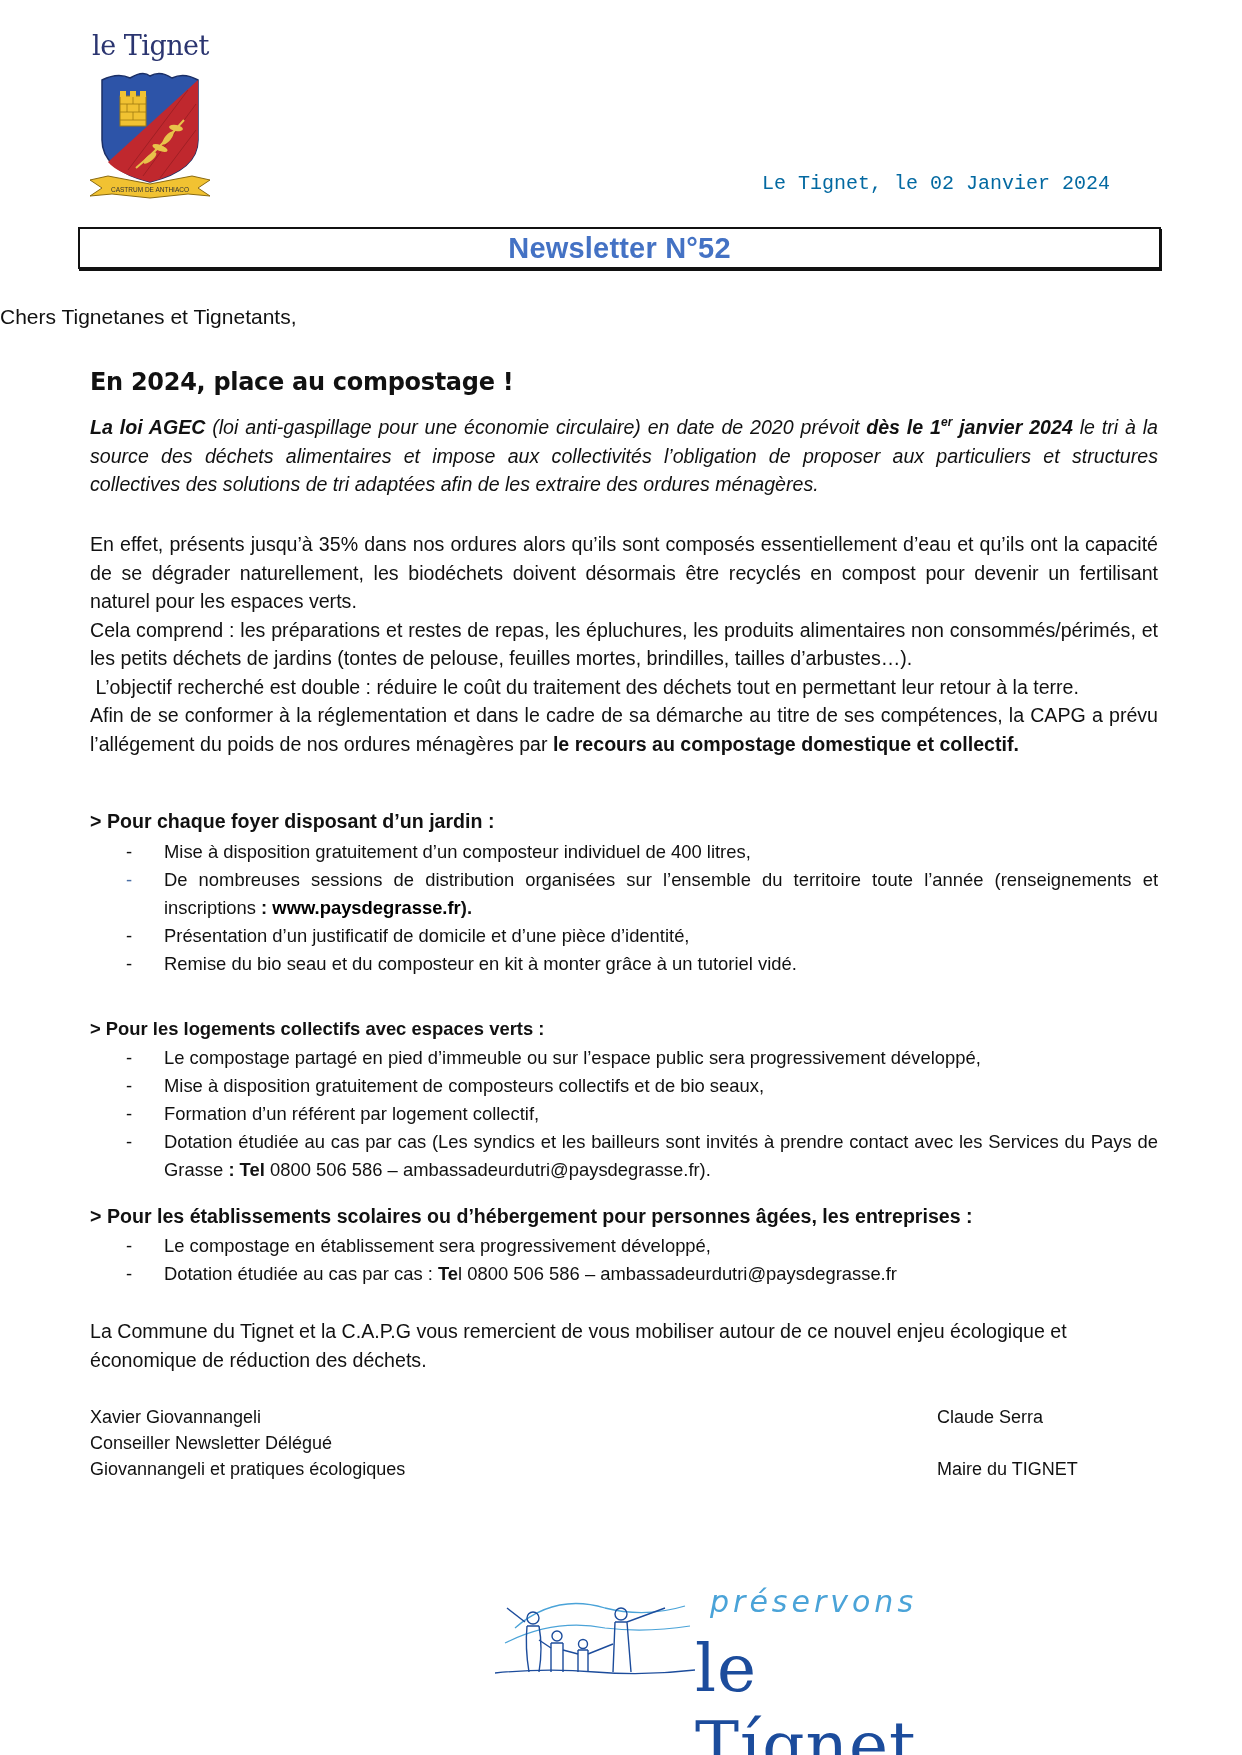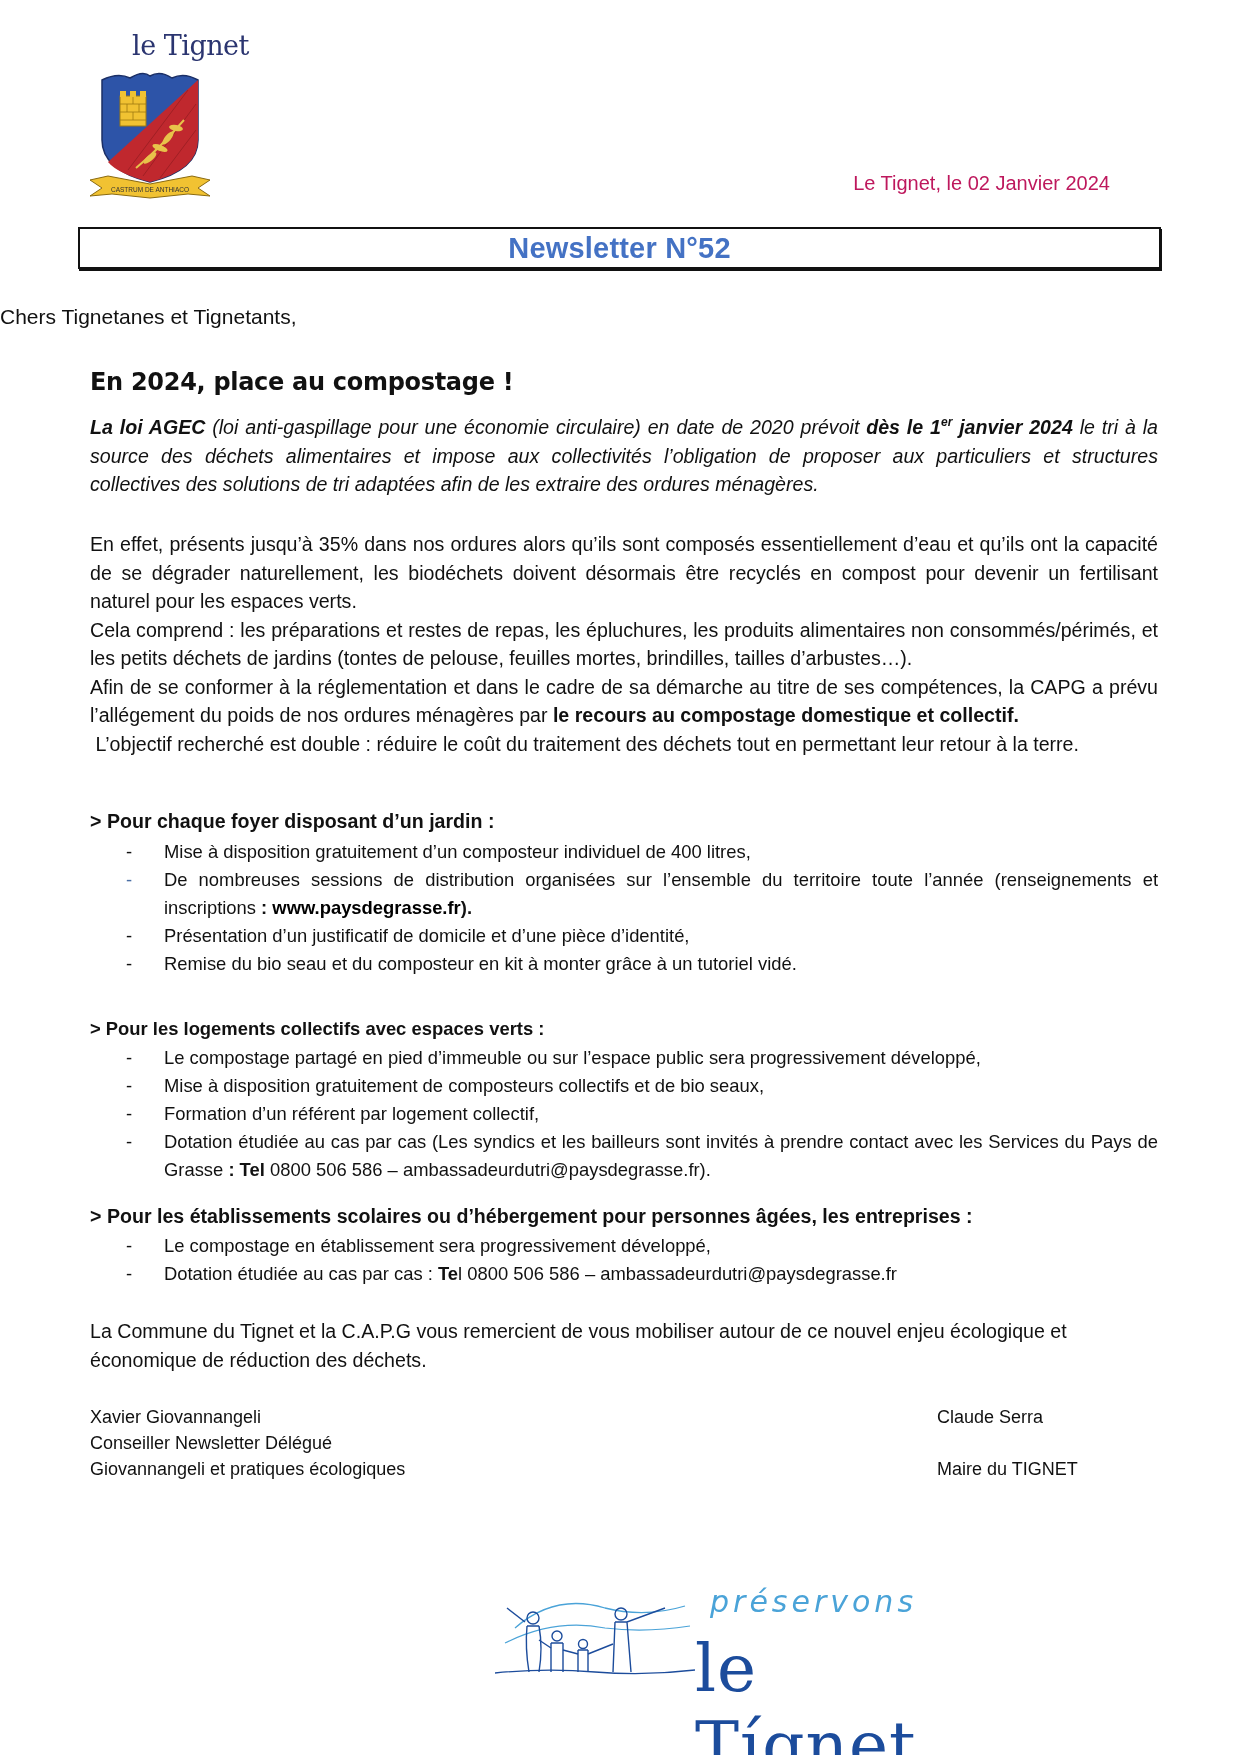--- a/index.html
+++ b/index.html
@@ -3,23 +3,23 @@
 <meta charset="utf-8">
 <style>
   html, body { margin: 0; padding: 0; background: #ffffff; }
   body { width: 1242px; height: 1755px; position: relative; overflow: hidden;
          font-family: "Liberation Sans", sans-serif; color: #111111; }
   .page { position: absolute; left: 0; top: 0; width: 1242px; height: 1755px; }
 
   
   .crest { position: absolute; left: 88px; top: 30px; width: 125px; height: 170px; }
   .crest-title { position: absolute; left: 0; top: 0; width: 125px; text-align: center;
-                 font-family: "DejaVu Serif", serif; font-size: 27px; color: #2b3570; letter-spacing: -0.5px; margin-left: 40px; }
+                 font-family: "DejaVu Serif", serif; font-size: 27px; color: #2b3570; letter-spacing: -0.5px; }
   .crest svg { position: absolute; left: 0; top: 40px; }
-  .date { position: absolute; right: 132px; top: 172px; font-size: 20px; color: #be185d; }
+  .date { position: absolute; right: 132px; top: 172px; font-size: 20px; color: #0369a1; font-family: Liberation Mono, monospace; }
 
   .title-box { position: absolute; left: 78px; top: 227px; width: 1083px; height: 42px;
                border: 2px solid #111; box-shadow: 1px 2px 0 #111; box-sizing: border-box;
                display: flex; align-items: center; justify-content: center; }
   .title-text { font-size: 29px; font-weight: bold; color: #4472c4; letter-spacing: 0.2px; }
 
   .greeting { position: absolute; left: 0; width: 1242px; top: 305px; text-align: left; font-size: 21px; }
 
   .heading { position: absolute; left: 90px; top: 368px; font-size: 24px; font-weight: bold;
              font-family: "DejaVu Sans", sans-serif; letter-spacing: -0.3px; }
@@ -104,22 +104,22 @@
 
   <div class="heading">En 2024, place au compostage !</div>
 
   <div class="body intro">
     <p><b>La loi AGEC</b><span> (loi anti-gaspillage pour une économie circulaire) en date de 2020 prévoit </span><b><span>dès le 1</span><sup>er</sup><span> janvier 2024</span></b><span> le tri à la source des déchets alimentaires et impose aux collectivités l’obligation de proposer aux particuliers et structures collectives des solutions de tri adaptées afin de les extraire des ordures ménagères.</span></p>
   </div>
 
   <div class="body para2">
     <p>En effet, présents jusqu’à 35% dans nos ordures alors qu’ils sont composés essentiellement d’eau et qu’ils ont la capacité de se dégrader naturellement, les biodéchets doivent désormais être recyclés en compost pour devenir un fertilisant naturel pour les espaces verts.</p>
     <p>Cela comprend : les préparations et restes de repas, les épluchures, les produits alimentaires non consommés/périmés, et les petits déchets de jardins (tontes de pelouse, feuilles mortes, brindilles, tailles d’arbustes…).</p>
+    <p style="text-align:left; white-space:pre;"> L’objectif recherché est double : réduire le coût du traitement des déchets tout en permettant leur retour à la terre.</p>
     <p><span>Afin de se conformer à la réglementation et dans le cadre de sa démarche au titre de ses compétences, la CAPG a prévu l’allégement du poids de nos ordures ménagères par </span><b>le recours au compostage domestique et collectif.</b></p>
-    <p style="text-align:left; white-space:pre;"> L’objectif recherché est double : réduire le coût du traitement des déchets tout en permettant leur retour à la terre.</p>
   </div>
 
   <div class="section-title" style="top:810px;">&gt; Pour chaque foyer disposant d’un jardin  :</div>
   <ul class="bullets" style="top:838px;">
     <li><span class="dash">-</span><span>Mise à disposition gratuitement d’un composteur individuel de 400 litres,</span></li>
     <li><span class="dash blue">-</span><span>De nombreuses sessions de distribution organisées sur l’ensemble du territoire toute l’année (renseignements et inscriptions </span><b>: </b><a class="link">www.paysdegrasse.fr</a><b>).</b></li>
     <li><span class="dash">-</span><span>Présentation d’un justificatif de domicile et d’une pièce d’identité,</span></li>
     <li><span class="dash">-</span><span>Remise du bio seau et du composteur en kit à monter grâce à un tutoriel vidé.</span></li>
   </ul>
 

